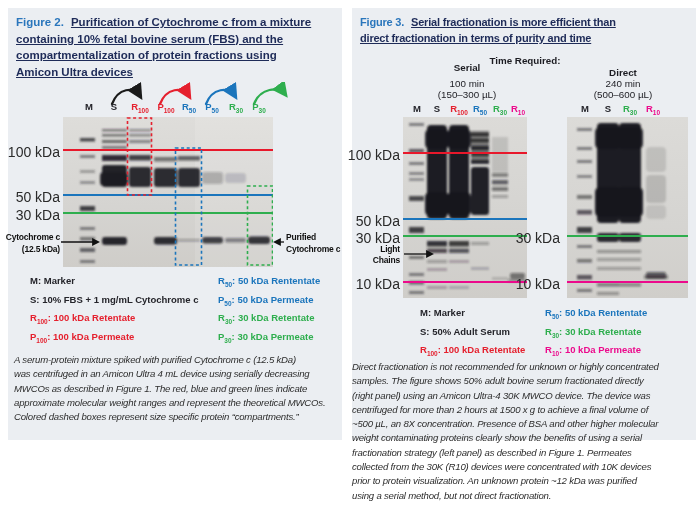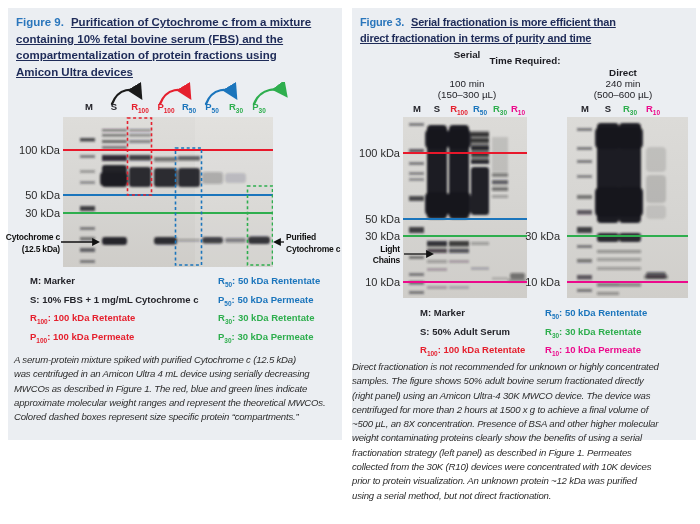--- a/index.html
+++ b/index.html
@@ -13,37 +13,37 @@
   #fig2-title{left:8px;top:6px;width:324px;font-size:11.5px;line-height:16.5px;}
   #fig3-title{left:8px;top:6px;width:334px;font-size:11px;letter-spacing:-0.2px;line-height:16px;}
   .lane-label{position:absolute;transform:translateX(-50%);font-weight:bold;font-size:9.5px;white-space:nowrap;}
   .lane-label sub{font-size:6.5px;}
   .c-black{color:#24242a;}
   .c-red{color:#E5202E;}
   .c-blue{color:#1B75BC;}
   .c-green{color:#2EAE4E;}
   .c-magenta{color:#EC0A8C;}
   .gel{position:absolute;}
-  .mw-label{position:absolute;font-size:11px;color:#2a2a2a;white-space:nowrap;}
+  .mw-label{position:absolute;font-size:14px;color:#2a2a2a;white-space:nowrap;}
   .annot{position:absolute;font-size:8.5px;font-weight:bold;color:#101010;white-space:nowrap;letter-spacing:-0.2px;text-align:center;}
   .legend{position:absolute;font-size:9.5px;font-weight:600;line-height:14.8px;white-space:nowrap;}
   .legend .row{display:block;}
   .legend sub{font-size:6.5px;}
   .caption{position:absolute;font-style:italic;font-size:9.6px;letter-spacing:-0.2px;line-height:14.3px;color:#2d2d2d;white-space:pre-line;}
   .hdr-line{position:absolute;transform:translateX(-50%);font-size:9.8px;color:#1c1c22;white-space:nowrap;}
   .hdr-bold{font-weight:bold;}
   svg{display:block;}
 </style>
 </head>
 <body>
 
 <div class="panel" id="fig2-panel">
 
   <div class="fig-title" id="fig2-title">
-    <span class="fig-label">Figure 9.</span><span class="title-text">Purification of Cytochrome c from a mixture
+    <span class="fig-label">Figure 2.</span><span class="title-text">Purification of Cytochrome c from a mixture
 containing 10% fetal bovine serum (FBS) and the
 compartmentalization of protein fractions using
 Amicon Ultra devices</span>
   </div>
 
   <svg style="position:absolute;left:0;top:74px;" width="334" height="28" viewBox="0 0 334 28">
     <defs>
       <marker id="m-black" markerWidth="7" markerHeight="7" refX="5" refY="3.5" orient="auto">
           <path d="M0,0L7,3.5L0,7z" fill="#1a1a1a"></path>
         </marker>
@@ -188,21 +188,21 @@
 </div>
 
 <div class="panel" id="fig3-panel">
 
   <div class="fig-title" id="fig3-title">
     <span class="fig-label">Figure 3.</span><span class="title-text">Serial fractionation is more efficient than
 direct fractionation in terms of purity and time</span>
   </div>
 
   <span class="hdr-line hdr-bold" style="left:173px;top:47px">Time Required:</span>
-  <span class="hdr-line hdr-bold" style="left:115px;top:41px">Serial</span>
+  <span class="hdr-line hdr-bold" style="left:115px;top:54px">Serial</span>
   <span class="hdr-line" style="left:115px;top:70px">100 min</span>
   <span class="hdr-line" style="left:115px;top:81px">(150–300 µL)</span>
   <span class="hdr-line hdr-bold" style="left:271px;top:59px">Direct</span>
   <span class="hdr-line" style="left:271px;top:70px">240 min</span>
   <span class="hdr-line" style="left:271px;top:81px">(500–600 µL)</span>
 
   <span class="lane-label c-black" style="left:65px;top:95px"><span>M</span><sub></sub></span>
   <span class="lane-label c-black" style="left:85px;top:95px"><span>S</span><sub></sub></span>
   <span class="lane-label c-red" style="left:107px;top:95px"><span>R</span><sub>100</sub></span>
   <span class="lane-label c-blue" style="left:128px;top:95px"><span>R</span><sub>50</sub></span>

